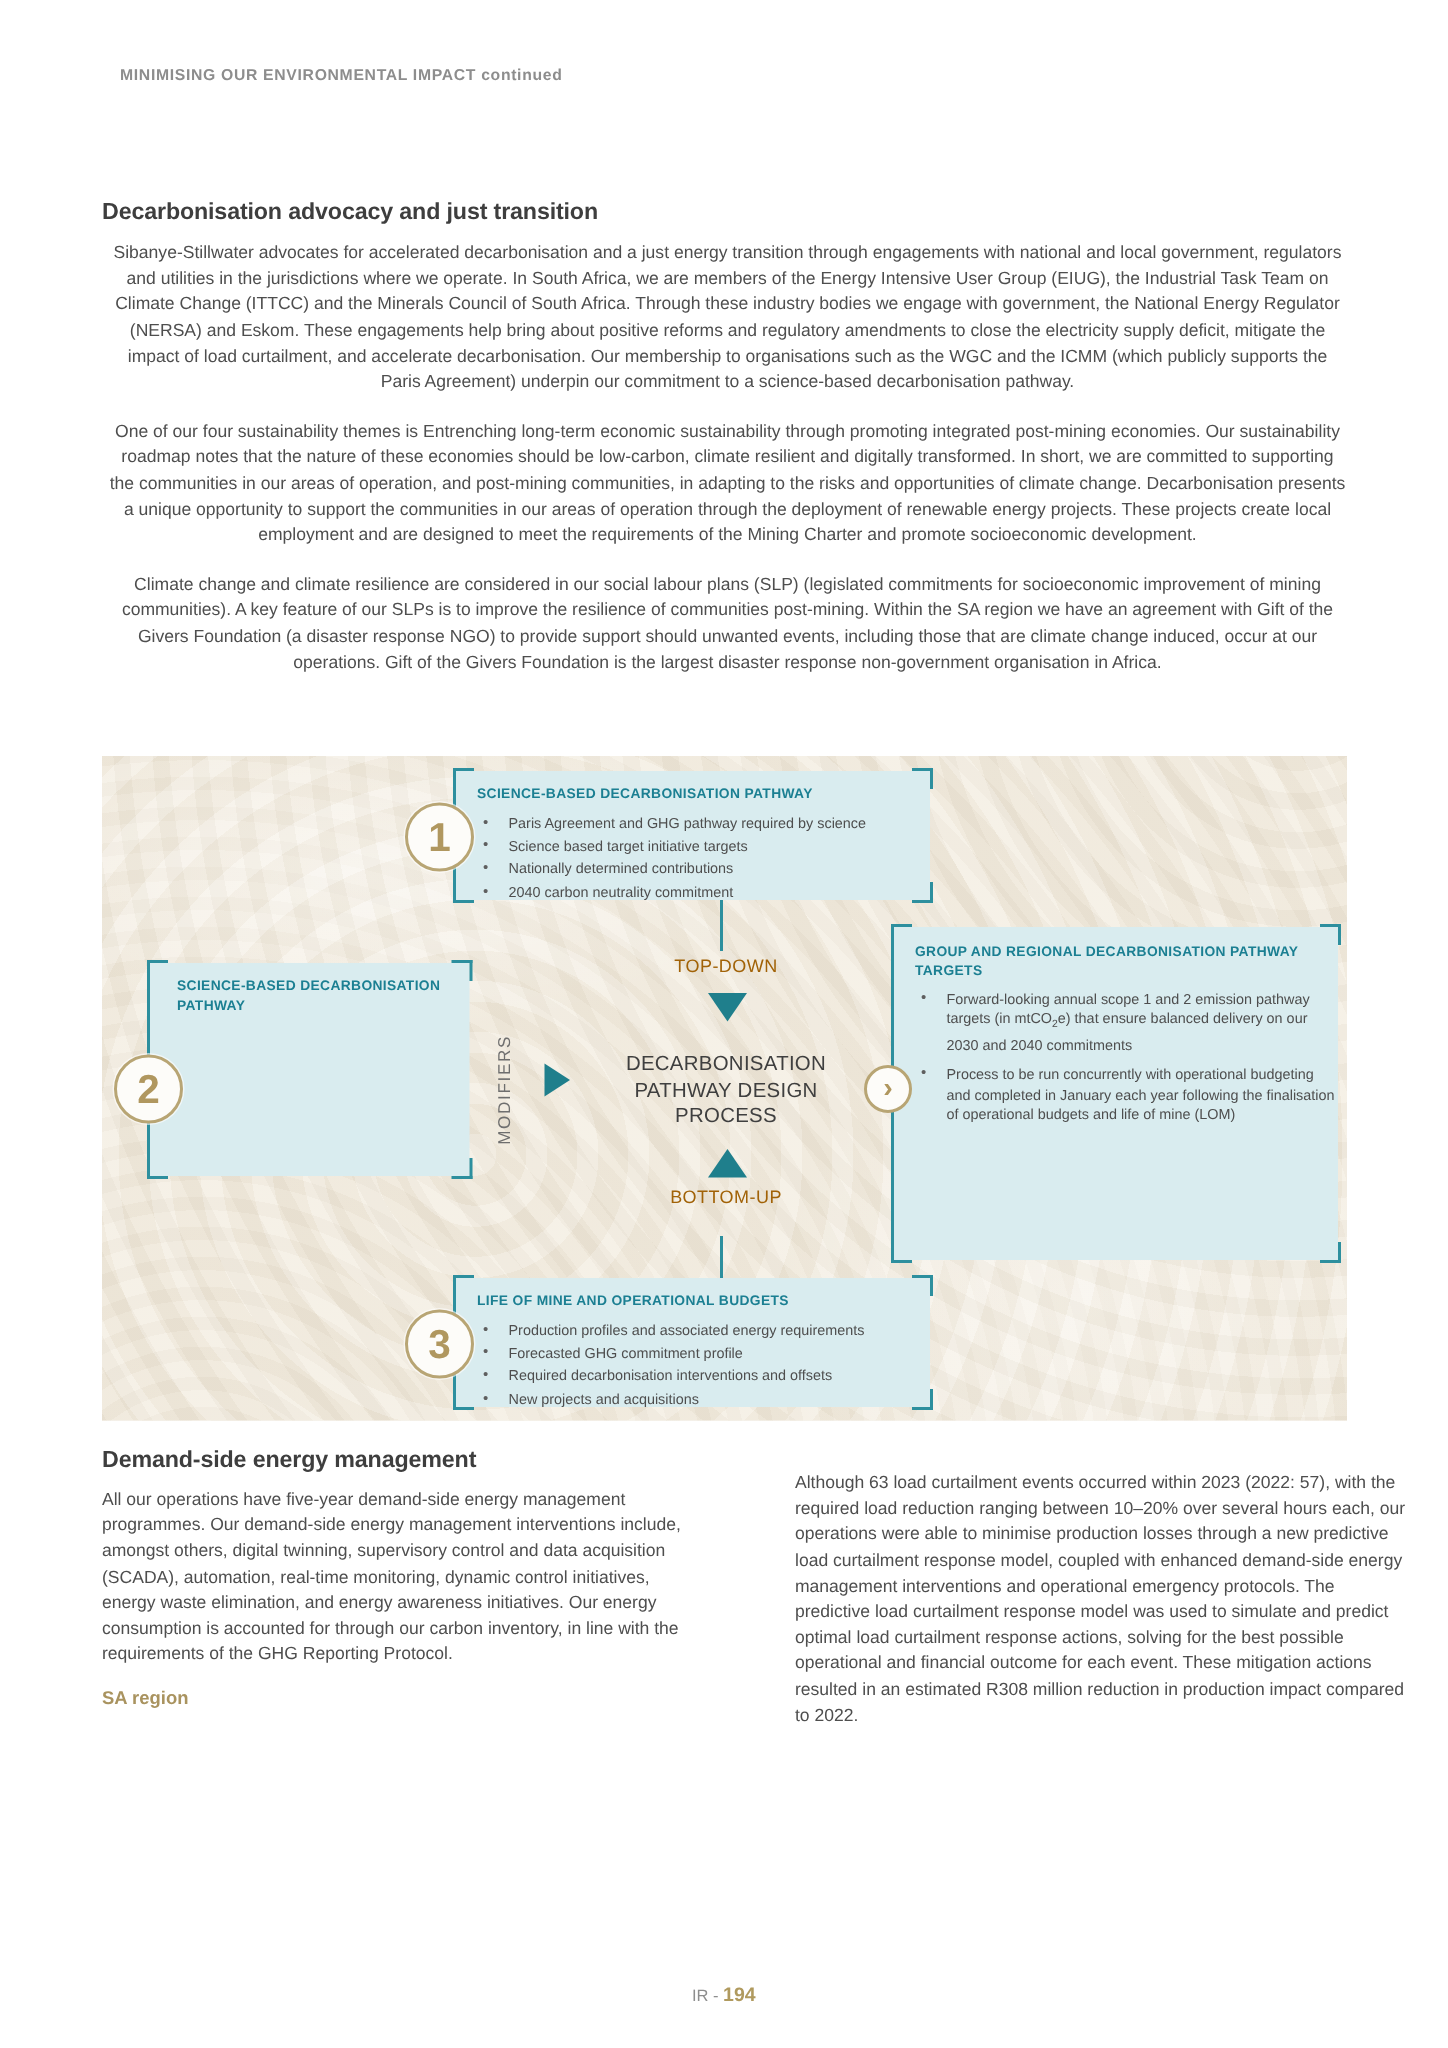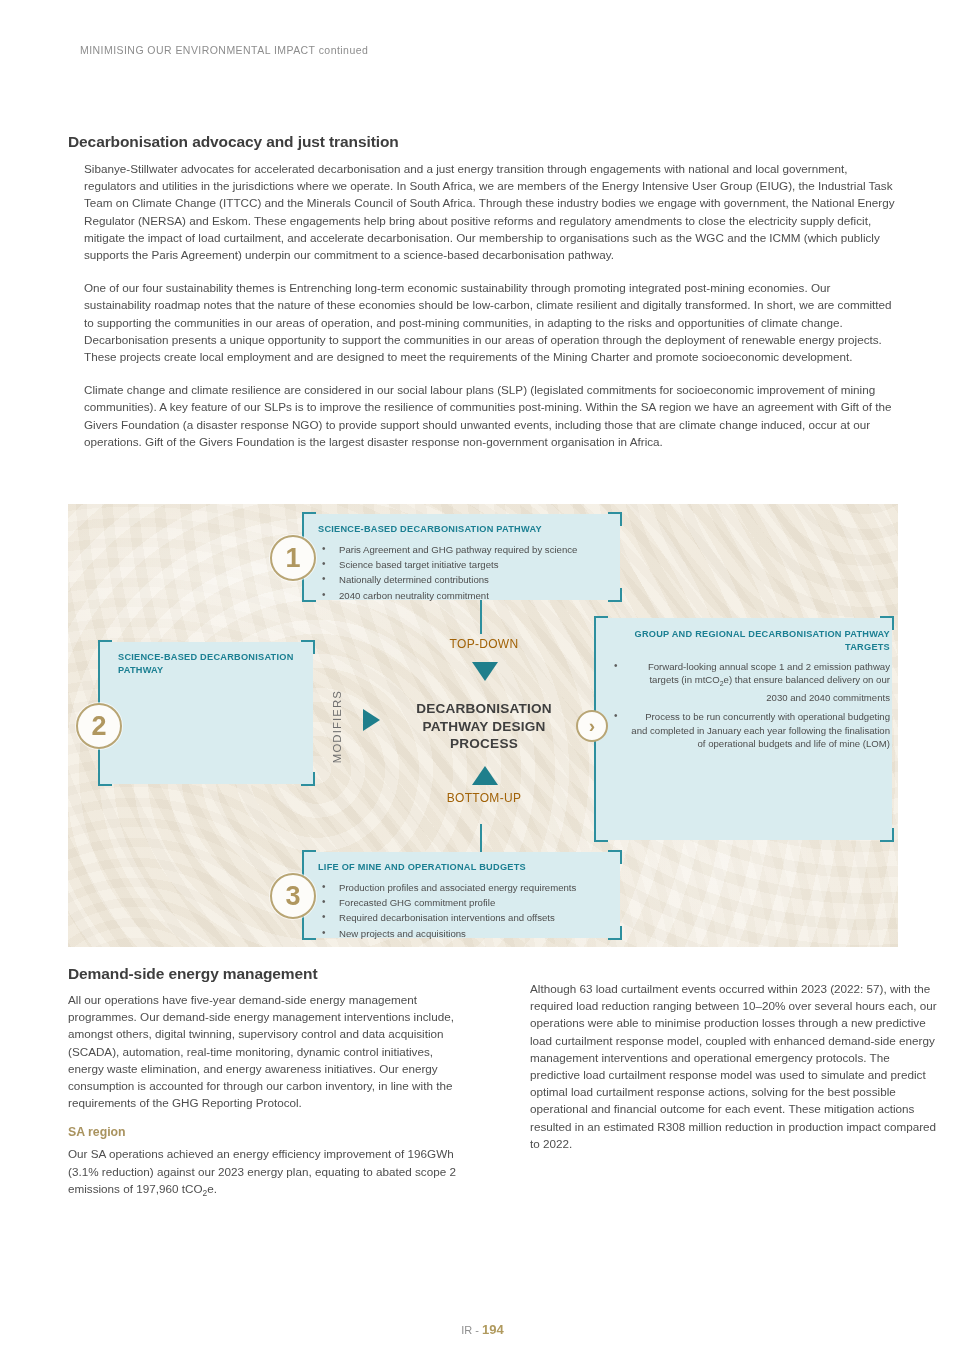--- a/index.html
+++ b/index.html
@@ -11,35 +11,35 @@
     color: #4b4b4b;
     position: relative;
     overflow: hidden;
   }
   .page { position: relative; width: 965px; height: 1365px; }
 
   
   .run-head {
     position: absolute; left: 68px; top: 44px;
     font-size: 10.5px; letter-spacing: .45px;
-    color: #8d8d8d; font-weight: 400; padding-left: 12px;
+    color: #8d8d8d; font-weight: 700; padding-left: 12px;
   }
 
   
   .h2 {
     font-size: 15.5px; font-weight: bold; color: #3e3e3e;
     letter-spacing: -0.1px;
   }
   .body-txt {
     font-size: 11.7px; line-height: 17.2px; color: #4e4e4e;
     text-align: left;
   }
   #sec1 { position:absolute; left:68px; top:133px; width:830px; }
   #sec1 .h2 { margin-bottom: 9px; }
-  #sec1 p { margin: 0 0 16px 16px; }
+  #sec1 p { margin: 0 0 16px 4px; text-align: center; }
   #sec1 p:last-child { margin-bottom: 0; }
 
   
   .diagram {
     position: absolute; left: 68px; top: 504px;
     width: 830px; height: 443px;
     background:
       radial-gradient(ellipse 360px 150px at 22% 18%, rgba(255,255,255,.55), rgba(255,255,255,0) 70%),
       radial-gradient(ellipse 300px 240px at 78% 82%, rgba(255,255,255,.45), rgba(255,255,255,0) 70%),
       repeating-radial-gradient(circle at 8% 118%, #efe9dd 0px, #efe9dd 9px, #f4efe5 9px, #f4efe5 20px),
@@ -100,21 +100,21 @@
   .chevcirc{
     position:absolute; width:32px; height:32px; border-radius:50%;
     background:#fdfcf9; border:2px solid #b8a574;
     display:flex; align-items:center; justify-content:center;
     color:#b0975f; font-size:19px; font-weight:bold; z-index:6;
   }
 
   
   .center-title {
     position:absolute; left:400px; top:700px; width:168px;
-    text-align:center; font-size:13.6px; font-weight:bold;
+    text-align:center; font-size:13.6px; font-weight:normal;
     line-height:17.5px; color:#3f3f3f; letter-spacing:.2px; z-index:5;
   }
   .lbl-td, .lbl-bu {
     position:absolute; text-align:center; width:160px;
     font-size:12px; color:#a16207; letter-spacing:.3px; z-index:5;
   }
   .lbl-td { left:404px; top:637px; }
   .lbl-bu { left:404px; top:791px; }
   .lbl-mod {
     position:absolute; left:331px; top:690px;
@@ -206,21 +206,21 @@
     </div>
   </div>
   <div class="numcirc" style="left:76px; top:703px;">2</div>
 
   <div class="bx" style="left:596px; top:618px; width:296px; height:222px;">
     <span class="br tl"></span>
     <span class="br tr"></span>
     <span class="br bl"></span>
     <span class="br br2"></span>
     <span class="edge-l"></span>
-    <div style="padding:10px 2px 0 14px;text-align:right;">
+    <div style="padding:10px 2px 0 14px;">
       <div class="bx-title">GROUP AND REGIONAL DECARBONISATION PATHWAY TARGETS</div>
       <ul>
         <li class="wide">Forward-looking annual scope 1 and 2 emission pathway targets (in mtCO<sub>2</sub>e) that ensure balanced delivery on our 2030 and 2040 commitments</li>
         <li class="wide">Process to be run concurrently with operational budgeting and completed in January each year following the finalisation of operational budgets and life of mine (LOM)</li>
       </ul>
     </div>
   </div>
   <div class="chevcirc" style="left:576px; top:710px;">›</div>
 
   <div class="bx" style="left:304px; top:852px; width:316px; height:86px;">
@@ -246,21 +246,20 @@
   <div class="center-title">DECARBONISATION PATHWAY DESIGN PROCESS</div>
   <div class="arw up"></div>
   <div class="lbl-bu">BOTTOM-UP</div>
   <div class="lbl-mod">MODIFIERS</div>
   <div class="arw right"></div>
 
   <div class="col-l">
     <div class="h2">Demand-side energy management</div>
     <p class="body-txt">All our operations have five-year demand-side energy management programmes. Our demand-side energy management interventions include, amongst others, digital twinning, supervisory control and data acquisition (SCADA), automation, real-time monitoring, dynamic control initiatives, energy waste elimination, and energy awareness initiatives. Our energy consumption is accounted for through our carbon inventory, in line with the requirements of the GHG Reporting Protocol.</p>
     <div class="sub-h">SA region</div>
-    <p class="body-txt">Our SA operations achieved an energy efficiency improvement of 196GWh (3.1% reduction) against our 2023 energy plan, equating to abated scope 2 emissions of 197,960 tCO<sub>2</sub>e.</p>
   </div>
 
   <div class="col-r">
     <p class="body-txt">Although 63 load curtailment events occurred within 2023 (2022: 57), with the required load reduction ranging between 10–20% over several hours each, our operations were able to minimise production losses through a new predictive load curtailment response model, coupled with enhanced demand-side energy management interventions and operational emergency protocols. The predictive load curtailment response model was used to simulate and predict optimal load curtailment response actions, solving for the best possible operational and financial outcome for each event. These mitigation actions resulted in an estimated R308 million reduction in production impact compared to 2022.</p>
   </div>
 
   <div class="footer">
     <span>IR -</span>
     <b>194</b>
   </div>

